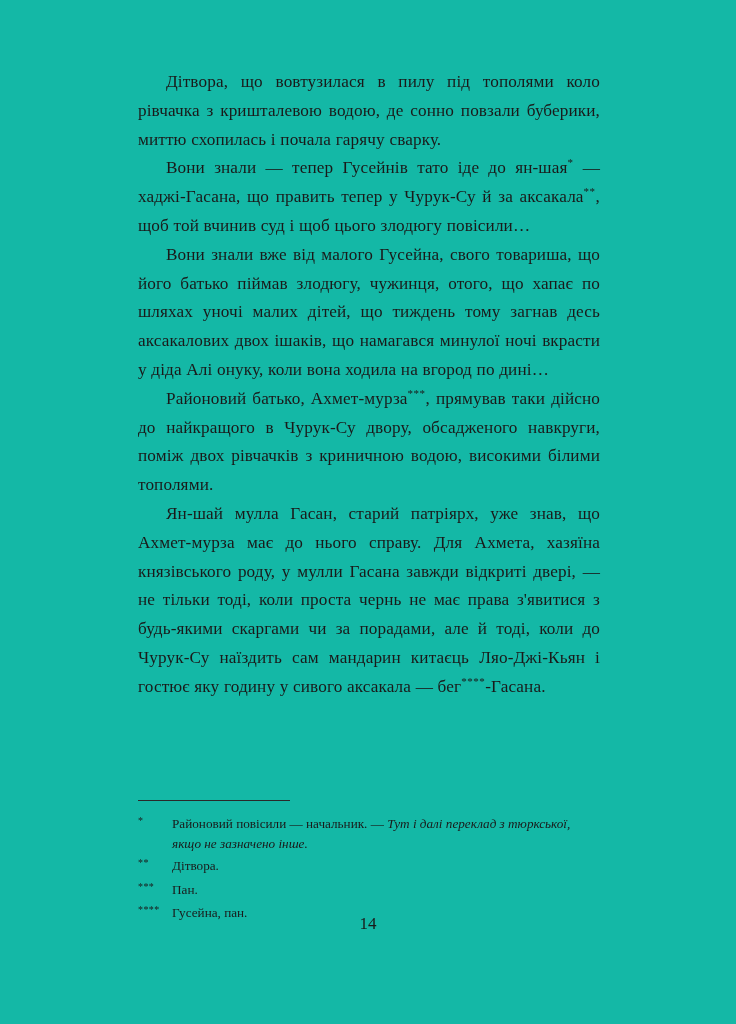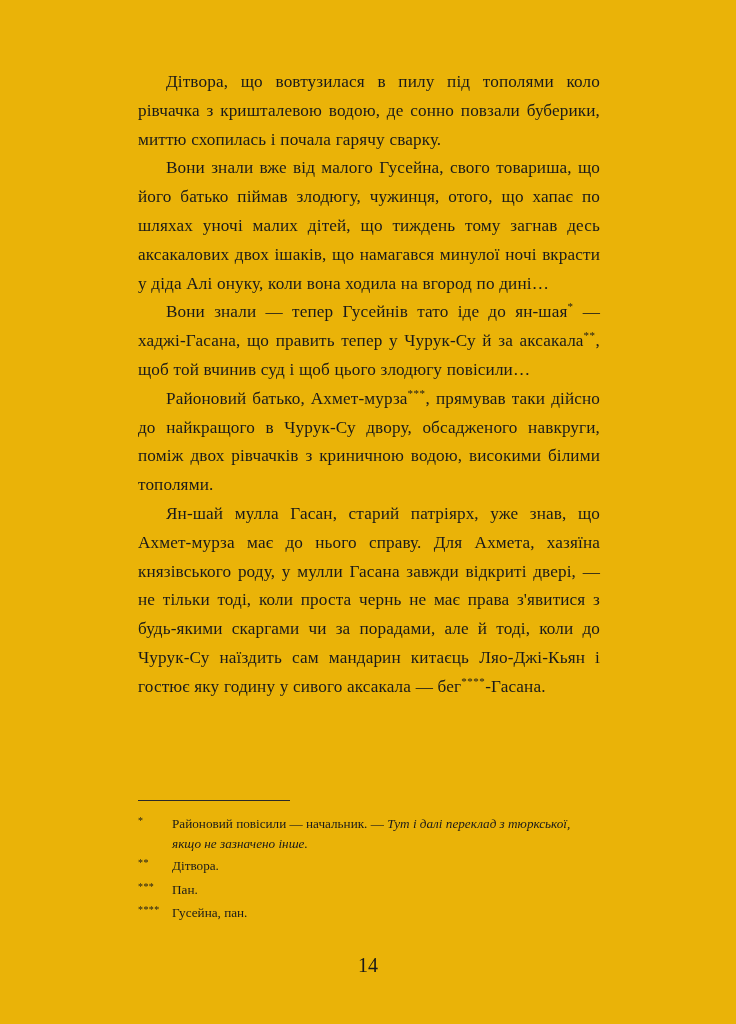--- a/index.html
+++ b/index.html
@@ -14,21 +14,21 @@
     font-family: "Liberation Serif", "DejaVu Serif", serif;
     color: #1a1a1a;
     overflow: hidden;
   }
 
   .page {
     position: absolute;
     left: 0; top: 0;
     width: 736px;
     height: 1024px;
-    background: #eab308;
+    background: #14b8a6;
   }
 
   .textblock {
     position: absolute;
     left: 138px;
     top: 68px;
     width: 462px;
   }
 
   .para {
@@ -79,37 +79,37 @@
   }
   .fn-body {
     flex: 1 1 auto;
     text-align: left;
   }
   .fn-body i { font-style: italic; }
 
   .folio {
     position: absolute;
     left: 0;
-    top: 954px;
+    top: 914px;
     width: 736px;
     text-align: center;
-    font-size: 20px;
+    font-size: 17px;
     color: #1a1a1a;
   }
 </style>
 </head>
 <body>
 
 <div class="page">
 
   <div class="textblock">
     <p class="para">Дітвора, що вовтузилася в пилу під тополями коло рівчачка з кришталевою водою, де сонно повзали бубе­рики, миттю схопилась і почала гарячу сварку.</p>
+    <p class="para"><span>Вони знали — тепер Гусейнів тато іде до ян-шая</span><span class="fn-ref">*</span><span> — хаджі-Гасана, що править тепер у Чурук-Су й за аксакала</span><span class="fn-ref">**</span><span>, щоб той вчинив суд і щоб цього злодюгу повісили…</span></p>
+
     <p class="para">Вони знали вже від малого Гусейна, свого товариша, що його батько піймав злодюгу, чужинця, отого, що хапає по шляхах уночі малих дітей, що тиждень тому загнав десь аксакалових двох ішаків, що намагався минулої ночі вкрасти у діда Алі онуку, коли вона ходила на вгород по дині…</p>
-
-    <p class="para"><span>Вони знали — тепер Гусейнів тато іде до ян-шая</span><span class="fn-ref">*</span><span> — хаджі-Гасана, що править тепер у Чурук-Су й за аксакала</span><span class="fn-ref">**</span><span>, щоб той вчинив суд і щоб цього злодюгу повісили…</span></p>
 
     <p class="para"><span>Районовий батько, Ахмет-мурза</span><span class="fn-ref">***</span><span>, прямував таки дійсно до найкращого в Чурук-Су двору, обсадженого навкруги, поміж двох рівчачків з криничною водою, високими білими тополями.</span></p>
 
     <p class="para"><span>Ян-шай мулла Гасан, старий патріярх, уже знав, що Ахмет-мурза має до нього справу. Для Ахмета, хазяїна князівського роду, у мулли Гасана завжди відкриті двері, — не тільки тоді, коли проста чернь не має права з'явитися з будь-якими скаргами чи за порадами, але й тоді, коли до Чурук-Су наїздить сам мандарин китаєць Ляо-Джі-Кьян і гостює яку годину у сивого аксакала — бег</span><span class="fn-ref">****</span><span>-Гасана.</span></p>
 
   </div>
 
   <div class="footnotes">
     <div class="fn-rule"></div>
 

